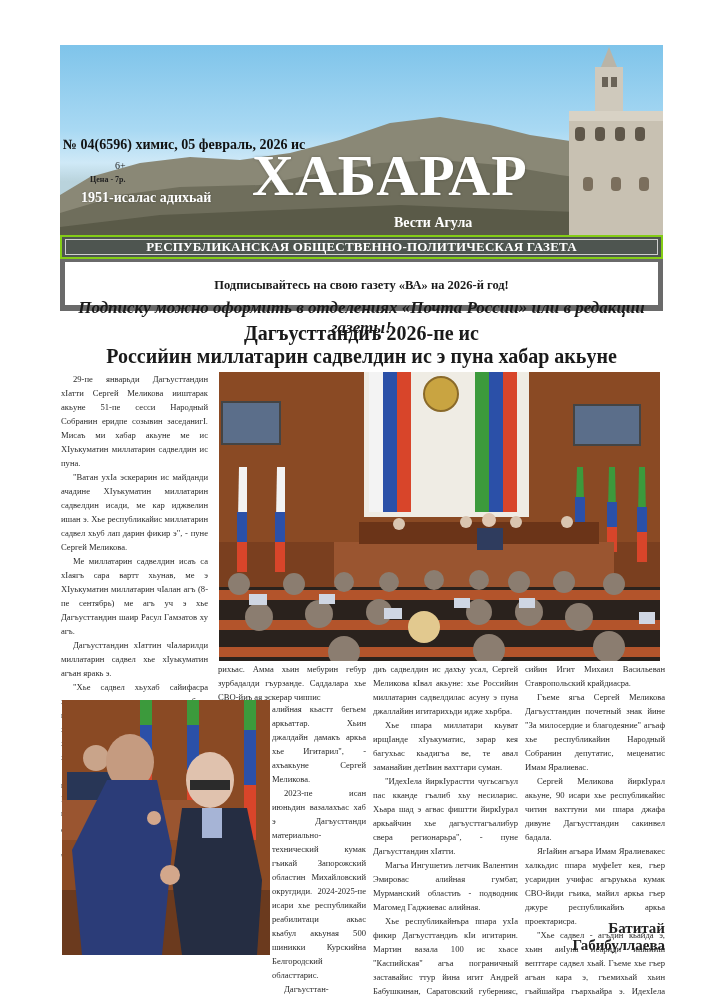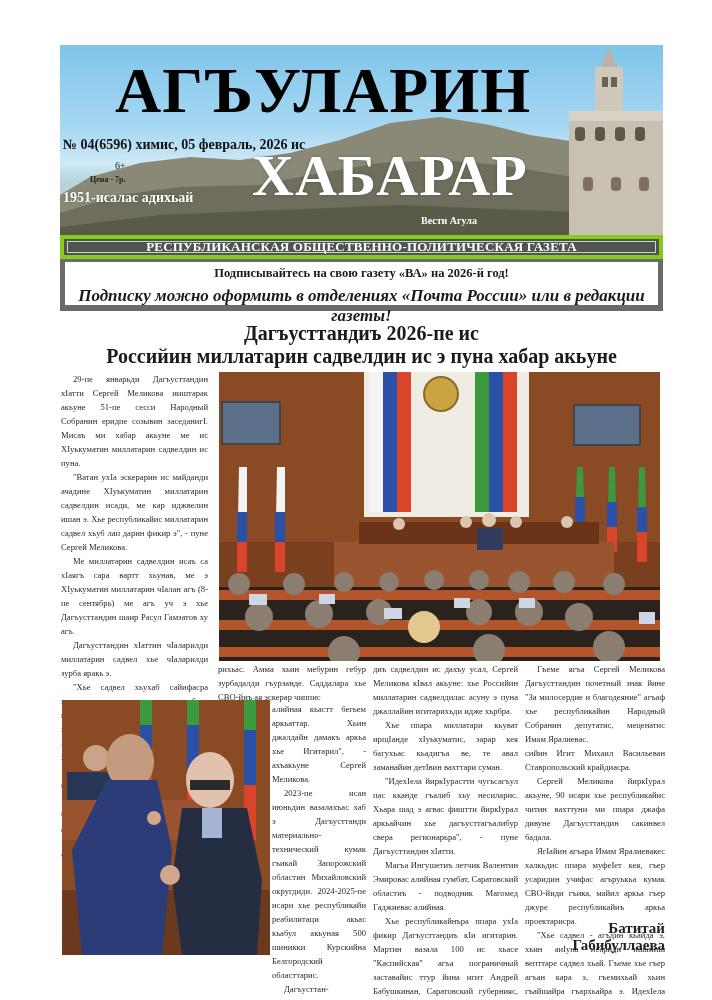--- a/index.html
+++ b/index.html
@@ -7,30 +7,30 @@
 
   
   .masthead { position:absolute; left:60px; top:45px; width:603px; height:190px; overflow:hidden;
     background: linear-gradient(180deg, #7fc4ea 0%, #a9d9f3 45%, #cfe9f7 62%, #b9d3dc 72%); }
   .mountains { position:absolute; left:0; top:0; width:100%; height:100%; }
   .tower { position:absolute; right:0; top:0; width:108px; height:190px; }
   .title-top { position:absolute; left:55px; top:14px; font-family:"Liberation Serif", serif; font-weight:bold; font-size:64px; letter-spacing:1px; color:#000; line-height:1; }
   .issue-line { position:absolute; left:3px; top:92px; font-weight:bold; font-size:14px; color:#111; }
   .age-mark { position:absolute; left:55px; top:115px; font-size:10px; color:#222; }
   .price { position:absolute; left:30px; top:130px; font-size:8px; font-weight:bold; color:#222;text-align:right; }
-  .founded { position:absolute; left:3px; top:145px; font-weight:bold; font-size:14px; color:#fff; text-shadow:0 0 2px rgba(0,0,0,.35); }
+  .founded { position:absolute; left:21px; top:145px; font-weight:bold; font-size:14px; color:#fff; text-shadow:0 0 2px rgba(0,0,0,.35); }
   .title-bottom { position:absolute; left:180px; top:102px; font-weight:bold; font-size:58px; color:#fff; line-height:1; letter-spacing:1px; text-shadow:0 0 3px rgba(0,0,0,.25);margin-left:12px; }
-  .subtitle-ru { position:absolute; left:361px; top:170px; font-weight:bold; font-size:10px; color:#fff; }
-
-  
-  .gazeta-bar { position:absolute; left:60px; top:235px; width:603px; height:24px; background:#4e5550; border:4px solid #84cc16; box-sizing:border-box; }
+  .subtitle-ru { position:absolute; left:334px; top:170px; font-weight:bold; font-size:14px; color:#fff; }
+
+  
+  .gazeta-bar { position:absolute; left:60px; top:235px; width:603px; height:24px; background:#4e5550; border:2px solid #84cc16; box-sizing:border-box; }
   .gazeta-bar .inner { position:absolute; left:3px; right:3px; top:2px; bottom:2px; border:1px solid #d0d0d0; display:flex; align-items:center; justify-content:center; color:#fff; font-weight:bold; font-size:13px; letter-spacing:0.2px; }
   .subscribe-box { position:absolute; left:60px; top:259px; width:603px; height:52px; background:#6a6a6a; box-sizing:border-box; padding:3px 5px 6px 5px; }
   .subscribe-box .inner { background:#fff; width:100%; height:100%; text-align:center; }
-  .sub-line1 { font-weight:bold; font-size:12.5px; padding-top:4px; display:block; }
+  .sub-line1 { font-weight:bold; font-size:12.5px; padding-top:16px; display:block; }
   .sub-line2 { font-weight:bold; font-style:italic; font-size:17px; display:block; padding-top:5px; }
 
   
   .headline { position:absolute; left:60px; top:322px; width:603px; text-align:center; font-weight:bold; font-size:20px; line-height:23px; }
 
   
   .col { position:absolute; font-family:"Liberation Serif", serif; font-size:8.6px; line-height:14px; text-align:justify; color:#2a2a2a; }
   .col p { margin:0; text-indent:12px; }
   .col1 { left:61px; top:372px; width:147px; }
   .col2 { left:218px; top:662px; width:148px; }
@@ -60,21 +60,20 @@
     <rect x="14" y="66" width="94" height="124" fill="#c8c1b2"></rect>
     <rect x="14" y="66" width="94" height="10" fill="#d8d2c5"></rect>
     <rect x="20" y="82" width="10" height="14" rx="4" fill="#5e5649"></rect>
     <rect x="40" y="82" width="10" height="14" rx="4" fill="#5e5649"></rect>
     <rect x="60" y="82" width="10" height="14" rx="4" fill="#5e5649"></rect>
     <rect x="80" y="82" width="10" height="14" rx="4" fill="#5e5649"></rect>
     <rect x="28" y="132" width="10" height="14" rx="4" fill="#7b6f5d"></rect>
     <rect x="56" y="132" width="10" height="14" rx="4" fill="#7b6f5d"></rect>
     <rect x="84" y="132" width="10" height="14" rx="4" fill="#7b6f5d"></rect>
   </svg>
-  <div class="title-top">АГЪУЛАРИН</div>
   <div class="issue-line">№ 04(6596) химис, 05 февраль, 2026 ис</div>
   <div class="age-mark">6+</div>
   <div class="price">Цена - 7р.</div>
   <div class="founded">1951-исалас адихьай</div>
   <div class="title-bottom">ХАБАРАР</div>
   <div class="subtitle-ru">Вести Агула</div>
 </div>
 
 <div class="gazeta-bar">
   <div class="inner">РЕСПУБЛИКАНСКАЯ ОБЩЕСТВЕННО-ПОЛИТИЧЕСКАЯ ГАЗЕТА</div>
@@ -88,21 +87,21 @@
 
 <div class="headline">
   <div>Дагъусттандиъ 2026-пе ис</div>
   <div>Российин миллатарин садвелдин ис э пуна хабар акьуне</div>
 </div>
 
 <div class="col col1">
   <p>29-пе январьди Дагъусттандин хIатти Сергей Меликова ииштарак акьуне 51-пе сесси Народный Собранин еридпе созывин заседанигI. Мисаъ ми хабар акьуне ме ис XIуькуматин миллатарин садвелдин ис пуна.</p>
   <p>"Ватан ухIа эскерарин ис майданди ачадине XIуькуматин миллатарин садвелдин исади, ме кар иджвелин ишан э. Хье республикайис миллатарин садвел хьуб лап дарин фикир э", - пуне Сергей Меликова.</p>
   <p>Ме миллатарин садвелдин исаъ са хIаягъ сара вартт хьунав, ме э XIуькуматин миллатарин чIалан агъ (8-пе сентябрь) ме агъ уч э хье Дагъусттандин шаир Расул Гамзатов ху агъ.</p>
-  <p>Дагъусттандин хIаттин чIаларилди миллатарин садвел хье чIаларилди зурба ярaкь э.</p>
+  <p>Дагъусттандин хIаттин чIаларилди миллатарин садвел хье хIуькуматин агъан ярaкь э.</p>
   <p>"Хье садвел хьухаб сайифасра хьасттава хье варттал гъалибвел гъушанас. Хье арайнъ июхIуьбат хIуьлмат аяхаб, хьел гудж алгъихьас хьасттава", - пуне Дагъусттандин хIатти.</p>
   <p>Мисаъ ме ахъакьуне СВО-йин иштаракчибурис аркьа кумакихьасра. Гъеме СВО хьучучIугунахъас хаб гъикуная агъзур тошабур кумакин гъер джуре шейэр.</p>
   <p>"ЯгIайин агъас хьсал гъер джуре читинвелар алчархьуная гъер багва-</p>
 </div>
 
 <div class="photo-main">
   <svg width="441" height="289" viewBox="0 0 441 289">
     <rect width="441" height="289" fill="#7a3f1f"></rect>
     <rect x="0" y="0" width="441" height="170" fill="#8a4a24"></rect>
     <rect x="145" y="0" width="165" height="145" fill="#efece4"></rect>
@@ -219,24 +218,24 @@
 <div class="col col2b">
   <p style="text-indent:0">алийная кьастт бегьем аркьаттар. Хьин джалдайн дамакъ аркьа хье Игитарил", - ахъакьуне Сергей Меликова.</p>
   <p>2023-пе исан июньдин вазалахъас хаб э Дагъусттанди материально-технический кумак гъикай Запорожский областин Михайловский округдиди. 2024-2025-пе исари хье республикайи реабилитаци акьас кьабул акьуная 500 шиникки Курскийна Белгородский областтарис.</p>
   <p>Дагъусттан-</p>
 </div>
 
 <div class="col col3">
   <p style="text-indent:0">диъ садвелдин ис дахъу усал, Сергей Меликова кIвал акьуне: хье Российин миллатарин садвелдилас асуну э пуна джаллайин игитарихьди идже хьрбра.</p>
   <p>Хье ппара миллатари кьуват ирщIанде хIуькуматис, зарар кея багухьас кьадигъа ве, те авал заманайин детIвин вахттари суман.</p>
   <p>"ИдехIела йиркIурастти чугьсагъул пас кканде гъалиб хьу несиларис. Хьара шад э агвас фиштти йиркIурал аркьайчин хье дагъусттагъалибур сверa регионарьра", - пуне Дагъусттандин хIатти.</p>
-  <p>Магъа Ингушетиъ летчик Валентин Эмировас алийная гумбат, Саратовский областиъ - подводник Магомед Гаджиевас алийная.</p>
+  <p>Магъа Ингушетиъ летчик Валентин Эмировас алийная гумбат, Мурманский областиъ - подводник Магомед Гаджиевас алийная.</p>
   <p>Хье республикайнъра ппара ухIа фикир Дагъусттандиъ кIи игитарин. Мартин вазала 100 ис хьасе "Каспийская" агъа пограничный заставайис ттур йина игит Андрей Бабушкинан, Саратовский губернияс, хьара ттур ликIиная ОМОНин пешакурарин, Ярославский облатиас Сергей Скиткинан, Игорь Серован, Александр Селезневанра хьара агьалдин вахттуни игитарира Алексей Суханован Амурский областиас, Рос-</p>
 </div>
 
 <div class="col col4">
+  <p style="text-indent:0">сийин Игит Михаил Васильеван Ставропольский крайдиасра.</p>
   <p>Гъеме ягъа Сергей Меликова Дагъусттандин почетный знак йине "За милосердие и благодеяние" агъаф хье республикайин Народный Собранин депутатис, меценатис Имам Яралиевас.</p>
-  <p style="text-indent:0">сийин Игит Михаил Васильеван Ставропольский крайдиасра.</p>
   <p>Сергей Меликова йиркIурал акьуне, 90 исари хье республикайис читин вахттуни ми ппара джафа дивуне Дагъусттандин сакинвел бадала.</p>
   <p>ЯгIайин агъара Имам Яралиевакес халкьдис ппара муфеIет кея, гъер усаридин учифас агъруькьа кумак СВО-йиди гъика, майил аркьа гъер джуре республикайиъ аркьа проектарисра.</p>
   <p>"Хье садвел - агъдин кьайда э, хьин аиIуна исариди ишамиш вепттаре садвел хьай. Гъеме хье гъер агъан кара э, гъемихьай хьин гъайшайра гъархьайра э. ИдехIела хьин акьуна кканде мегIракабур гъакIанттар дава, хьин гебур Iайи батIарди акьуна кканде сасра регионари хIа гаф аркьагъилди. Чвакес ппара тIалаб э ме кардигI гIачавес", - пуне ахирахьди Сергей Меликова.</p>
 </div>
 <div class="byline">Батитай Габибуллаева</div>
 
 </body></html>

